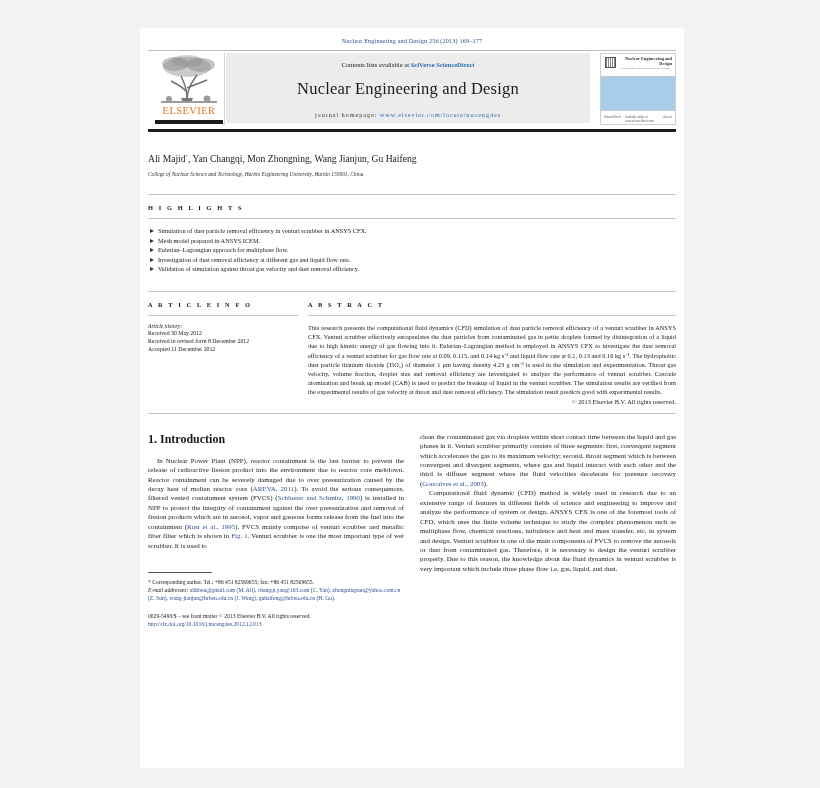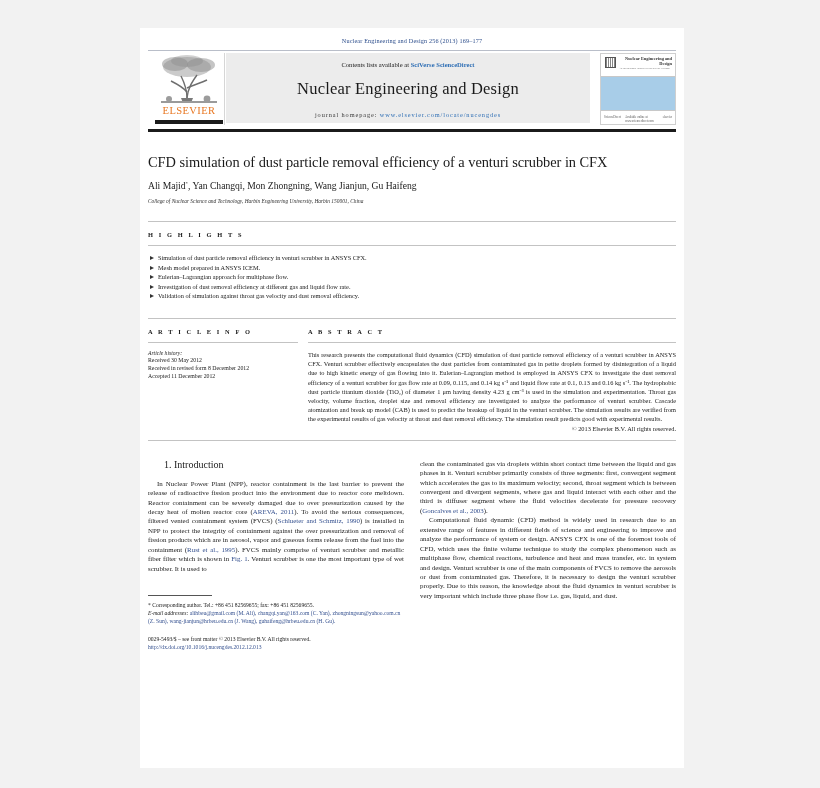--- a/index.html
+++ b/index.html
@@ -214,23 +214,23 @@
   .abs-bottom-rule { border-top: 1px solid #c3c3c3; margin-top: 8px; }
 
   
   .body-cols {
     margin-top: 18px;
     display: flex;
     gap: 16px;
   }
   .bcol { width: 256px; }
   h2.secnum {
-    font-size: 10px;
-    font-weight: normal;
-    margin: 0 0 9px 16px;
+    font-size: 12px;
+    font-weight: bold;
+    margin: 0 0 9px 0;
     color: #1a1a1a;
   }
   p.para {
     font-size: 6.9px;
     line-height: 9.45px;
     text-align: justify;
     margin: 0;
     text-indent: 9px;
     color: #1a1a1a;
     -webkit-hyphens: none;
@@ -312,21 +312,20 @@
             <span style="left:3px;top:4px">ScienceDirect</span>
             <span style="left:24px;top:4px">Available online at www.sciencedirect.com</span>
             <span style="right:3px;top:4px">elsevier</span>
           </div>
         </div>
 
         <div class="masthead-rule"></div>
       </div>
 
       <div class="title-block">
-        <div class="art-title">CFD simulation of dust particle removal efficiency of a venturi scrubber in CFX</div>
         <div class="authors">
           <span>Ali Majid</span><sup class="star">*</sup><span>, Yan Changqi, Mon Zhongning, Wang Jianjun, Gu Haifeng</span>
         </div>
         <div class="affil">College of Nuclear Science and Technology, Harbin Engineering University, Harbin 150001, China</div>
       </div>
 
       <div class="highlights section-rule">
         <div class="sec-head">H I G H L I G H T S</div>
         <div class="hl-rule"></div>
         <ul class="hl-list">

